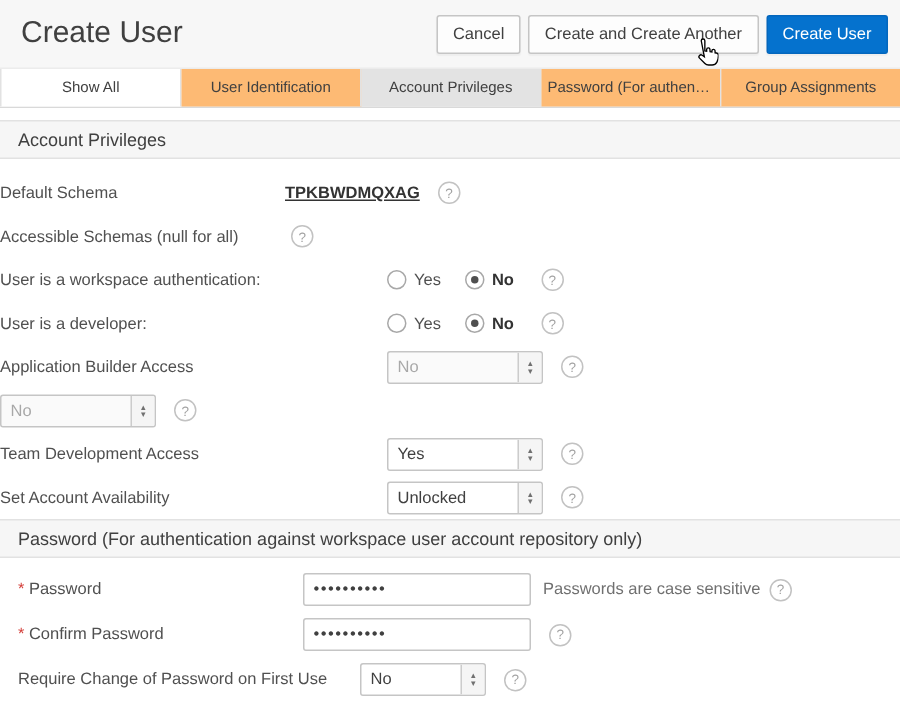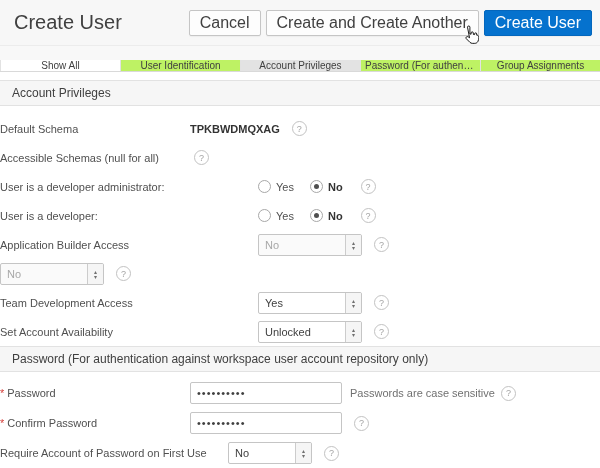--- a/index.html
+++ b/index.html
@@ -23,48 +23,47 @@
     border-bottom: 1px solid #ececec;
   }
   .page-title { font-size: 20px; font-weight: normal; color: #404040; flex: 1; }
   .btn {
     height: 26px;
     padding: 0 10px;
     background: #fdfdfd;
     border: 1px solid #c5c5c5;
     border-radius: 2px;
     font-family: inherit;
-    font-size: 16px;
+    font-size: 11px;
     color: #404040;
     display: inline-flex;
     align-items: center;
     margin-left: 5px;
     box-shadow: 0 1px 1px rgba(0,0,0,.04);
     cursor: pointer;
     white-space: nowrap;
   }
   .btn.primary { background: #0572ce; border-color: #0467bd; color: #fff; }
 
   .cursor-overlay { position: absolute; left: 461px; top: 25px; z-index: 20; pointer-events: none; }
 
   
   .tabs {
     display: flex;
     height: 26px;
     background: #f8f8f8;
     border-bottom: 1px solid #d9d9d9;
-    align-items: flex-end;
   }
   .tab {
     flex: 1;
     display: flex;
     align-items: center;
     justify-content: center;
     border-right: 1px solid #e2e2e2;
-    background: #bef264;
+    background: #fdba74;
     cursor: pointer;
     overflow: hidden;
     padding: 0 4px;
   }
   .tab:last-child { border-right: none; }
   .tab span {
     display: block;
     max-width: 100%;
     white-space: nowrap;
     overflow: hidden;
@@ -86,28 +85,28 @@
     padding-left: 12px;
     font-size: 12px;
     color: #404040;
   }
   .section-bar.first { margin-top: 8px; }
 
   
   .form-body1 { padding-top: 8px; }
   .form-body1 .row { height: 29px; }
   .form-body2 { padding-top: 6px; }
-  .form-body2 .row { height: 30px; }
+  .form-body2 .row { height: 30px; margin-left: 12px; }
   .row { display: flex; align-items: center; }
   .lbl { text-align: left; padding-right: 8px; color: #505050; white-space: nowrap; }
   .lbl.w185 { width: 190px; }
   .lbl.w250 { width: 258px; }
   .lbl.w222 { width: 228px; padding-right: 6px; }
   .req { color: #d43f3a; margin-right: 3px; }
-  .value-bold { font-weight: bold; color: #333; }
+  .value-bold { font-weight: bold; color: #333; text-decoration: underline; }
 
   .help {
     width: 15px; height: 15px;
     border-radius: 50%;
     border: 1px solid #c2c2c2;
     color: #a3a3a3;
     font-size: 9px;
     display: inline-flex;
     align-items: center;
     justify-content: center;
@@ -230,21 +229,21 @@
     <span class="value-bold">TPKBWDMQXAG</span>
     <span class="help">?</span>
   </div>
 
   <div class="row">
     <span class="lbl w185">Accessible Schemas (null for all)</span>
     <span class="help" style="margin-left:4px;">?</span>
   </div>
 
   <div class="row">
-    <span class="lbl w250">User is a developer administrator:</span>
+    <span class="lbl w250">User is a workspace authentication:</span>
     <span class="radio"></span>
     <span class="opt-label">Yes</span>
     <span class="radio checked"></span>
     <span class="opt-label checked">No</span>
     <span class="help" style="margin-left:2px;">?</span>
   </div>
 
   <div class="row">
     <span class="lbl w250">User is a developer:</span>
     <span class="radio"></span>
@@ -316,21 +315,21 @@
     <span class="help" style="margin-left:6px;">?</span>
   </div>
 
   <div class="row">
     <span class="lbl w185"><span class="req">*</span><span>Confirm Password</span></span>
     <input class="text-input" type="text" value="••••••••••" style="">
     <span class="help">?</span>
   </div>
 
   <div class="row">
-    <span class="lbl w222">Require Account of Password on First Use</span>
+    <span class="lbl w222">Require Change of Password on First Use</span>
     <div class="select w84">
       <span class="sel-text">No</span>
       <span class="spinner">
           <span>▴</span>
           <span>▾</span>
         </span>
     </div>
     <span class="help">?</span>
   </div>
 

